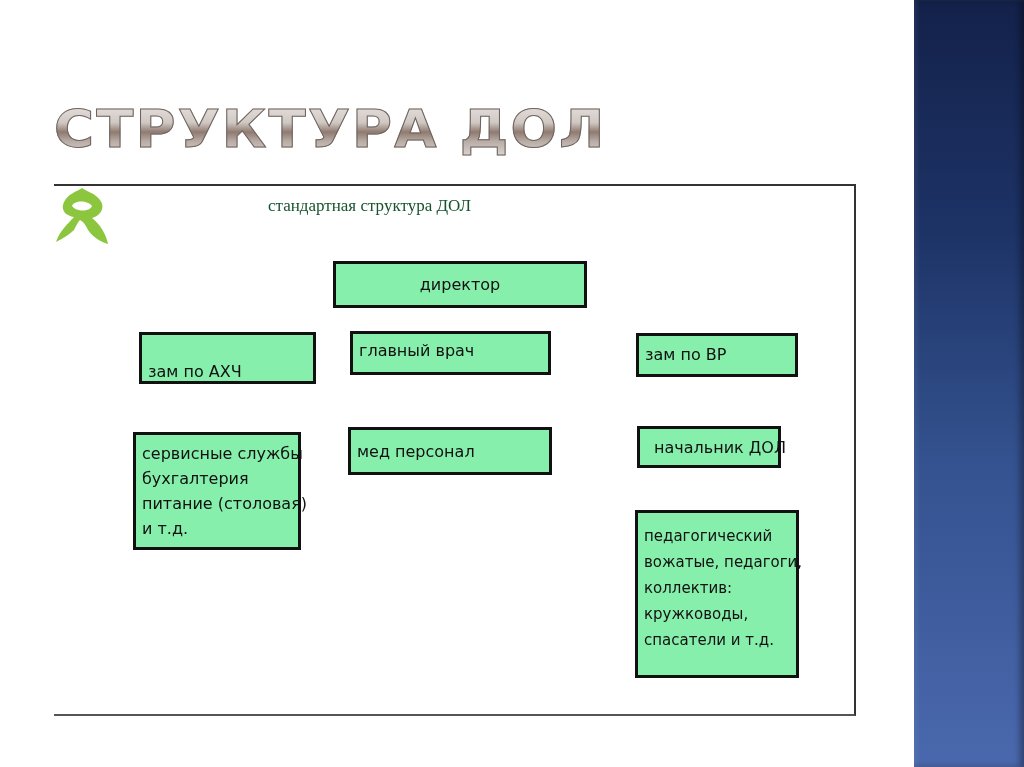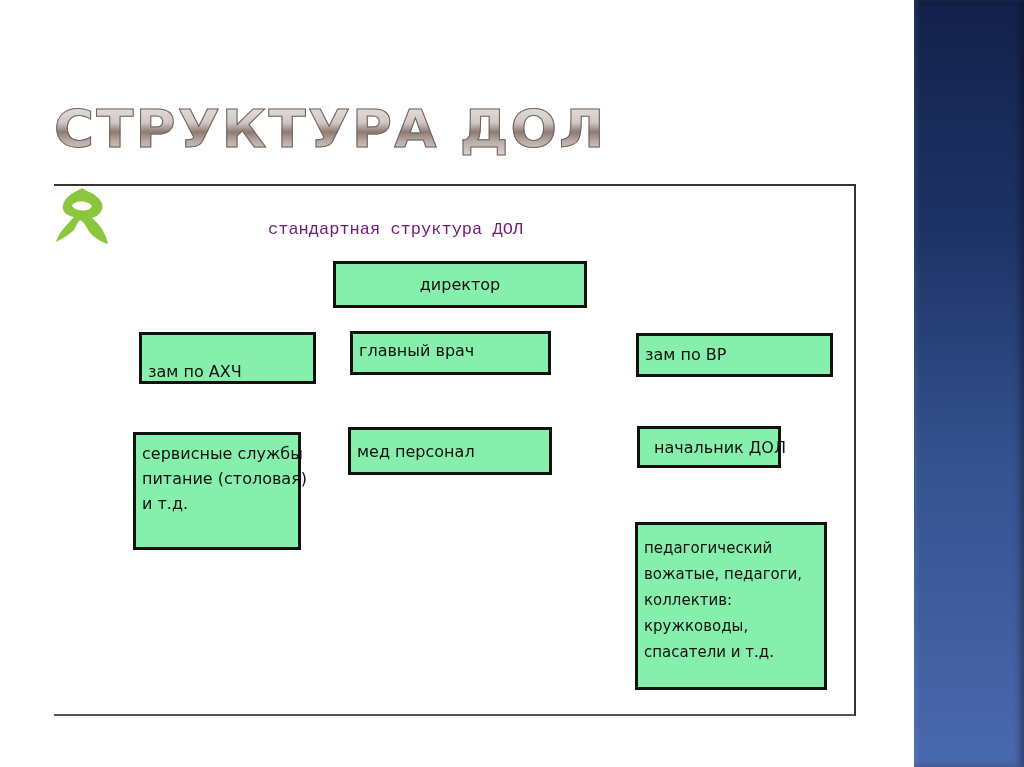--- a/index.html
+++ b/index.html
@@ -22,22 +22,22 @@
       -webkit-text-stroke: 1px #6f6560;
       transform: scaleX(1.05); transform-origin: left;
     }
     .frame {
       position: absolute; left: 54px; top: 184px; width: 802px; height: 532px;
       border-top: 2px solid #333; border-right: 2px solid #333; border-bottom: 2px solid #555;
       box-sizing: border-box; background: #fff;
     }
     .logo { position: absolute; left: 54px; top: 186px; width: 56px; height: 62px; }
     .subtitle {
-      position: absolute; left: 268px; top: 220px; font-size: 17px; color: #701a75;
-      font-family: Liberation Mono, monospace;
+      position: absolute; left: 268px; top: 196px; font-size: 17px; color: #14532d;
+      font-family: Liberation Serif, serif;
     }
     .box {
       position: absolute; border: 3px solid #111; box-sizing: border-box; background: #86efac;
       font-size: 16px; color: #111; font-family: "DejaVu Sans", sans-serif;
       line-height: 26px; padding: 4px 6px;
     }
     .box .line { display: block; white-space: nowrap; }
     .center { text-align: center; }
   </style>
 </head>
@@ -59,36 +59,37 @@
 
 <div class="box center" style="left:333px; top:261px; width:254px; height:47px; padding-top:8px;">
   <span class="line">директор</span>
 </div>
 
 <div class="box" style="left:139px; top:332px; width:177px; height:52px; padding-top:24px;">
   <span class="line">зам по АХЧ</span>
 </div>
 <div class="box" style="left:133px; top:432px; width:168px; height:118px; padding-top:6px; line-height:25px;">
   <span class="line">сервисные службы</span>
+  <span class="line">бухгалтерия</span>
   <span class="line">питание (столовая)</span>
   <span class="line">и т.д.</span>
 </div>
 
 <div class="box" style="left:350px; top:331px; width:201px; height:44px; padding-top:4px;">
   <span class="line">главный врач</span>
 </div>
 <div class="box" style="left:348px; top:427px; width:204px; height:48px; padding-top:9px;">
   <span class="line">мед персонал</span>
 </div>
 
-<div class="box" style="left:636px; top:333px; width:197px; height:44px; padding-top:6px;">
+<div class="box" style="left:636px; top:333px; width:162px; height:44px; padding-top:6px;">
   <span class="line">зам по ВР</span>
 </div>
 <div class="box" style="left:637px; top:426px; width:144px; height:42px; padding-top:6px; padding-left:14px;">
   <span class="line">начальник ДОЛ</span>
 </div>
-<div class="box" style="left:635px; top:522px; width:192px; height:168px; padding-top:10px; font-size:15px; line-height:26px;">
+<div class="box" style="left:635px; top:510px; width:164px; height:168px; padding-top:10px; font-size:15px; line-height:26px;">
   <span class="line">педагогический</span>
   <span class="line">вожатые, педагоги,</span>
   <span class="line">коллектив:</span>
   <span class="line">кружководы,</span>
   <span class="line">спасатели и т.д.</span>
 </div>
 
 </body></html>

